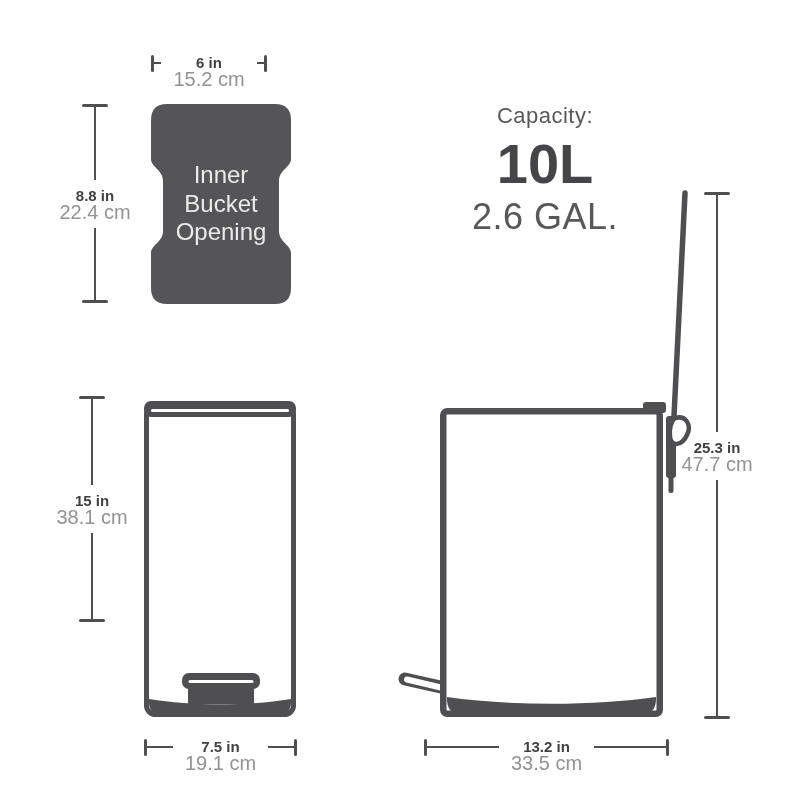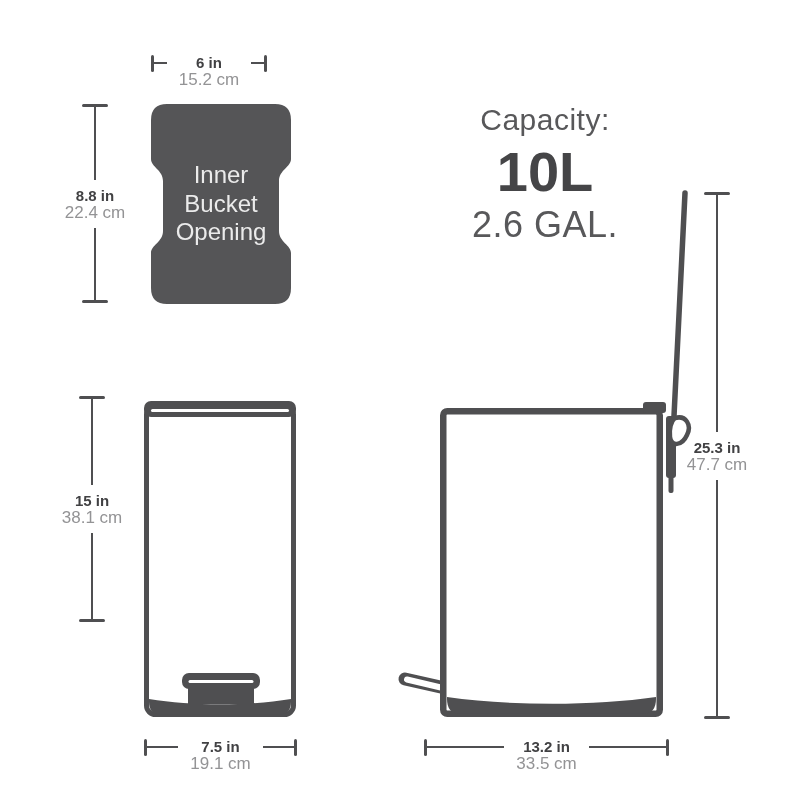--- a/index.html
+++ b/index.html
@@ -25,42 +25,42 @@
   .hdim .cap { flex: none; width: 3px; height: 17px; background: var(--ink); border-radius: 1.5px; }
   .hdim .seg { flex: 1; height: 2.5px; background: var(--ink); }
   .hdim .lbl { flex: none; text-align: center; transform: translateY(8px); padding: 0 12px; white-space: nowrap; }
 
   .vdim { position: absolute; display: flex; flex-direction: column; align-items: center; width: 28px; }
   .vdim .cap { flex: none; height: 3px; width: 26px; background: var(--ink); border-radius: 1.5px; }
   .vdim .seg { flex: 1; width: 2.5px; background: var(--ink); }
   .vdim .lbl { flex: none; text-align: center; margin: 7px 0; white-space: nowrap; }
 
   .lbl .in { display: block; font-size: 15px; font-weight: 700; color: var(--label-bold); line-height: 17px; }
-  .lbl .cm { display: block; font-size: 17px; font-weight: 400; color: var(--label-light); line-height: 17px; }
+  .lbl .cm { display: block; font-size: 20px; font-weight: 400; color: var(--label-light); line-height: 17px; }
 
   
   .dim-bucket-width  { left: 151px; top: 54px;  width: 116px; }
   .dim-bucket-height { left: 81px;  top: 104px; height: 199px; }
   .dim-front-height  { left: 78px;  top: 396px; height: 226px; }
   .dim-front-width   { left: 144px; top: 738px; width: 153px; }
   .dim-side-width    { left: 401px; top: 738px; width: 268px; padding-left: 23px; }
   .dim-side-height   { left: 703px; top: 192px; height: 527px; }
 
   
   .bucket-wrap { position: absolute; left: 151px; top: 104px; width: 140px; height: 200px; }
   .bucket-wrap svg { position: absolute; inset: 0; }
   .bucket-text {
     position: absolute; inset: 0; display: flex; align-items: center; justify-content: center;
     text-align: center; color: var(--shape-text); font-size: 24px; line-height: 1.2; font-weight: 400;
   }
   .bucket-text span { display: block; width: 112px; }
 
   
   .capacity { position: absolute; left: 425px; top: 103px; width: 240px; text-align: center; }
-  .capacity .heading { font-size: 30px; color: var(--capacity-text); letter-spacing: 0.5px; }
+  .capacity .heading { font-size: 22px; color: var(--capacity-text); letter-spacing: 0.5px; }
   .capacity .liters  { font-size: 56px; font-weight: 700; color: var(--capacity-strong); line-height: 1.0; margin-top: 7px; }
   .capacity .gallons { font-size: 36px; color: var(--capacity-text); margin-top: 4px; letter-spacing: 0.5px; }
 
   
   .front-view { position: absolute; left: 130px; top: 396px; width: 180px; height: 330px; }
   .side-view  { position: absolute; left: 395px; top: 185px; width: 335px; height: 545px; }
 </style>
 </head>
 <body>
 

